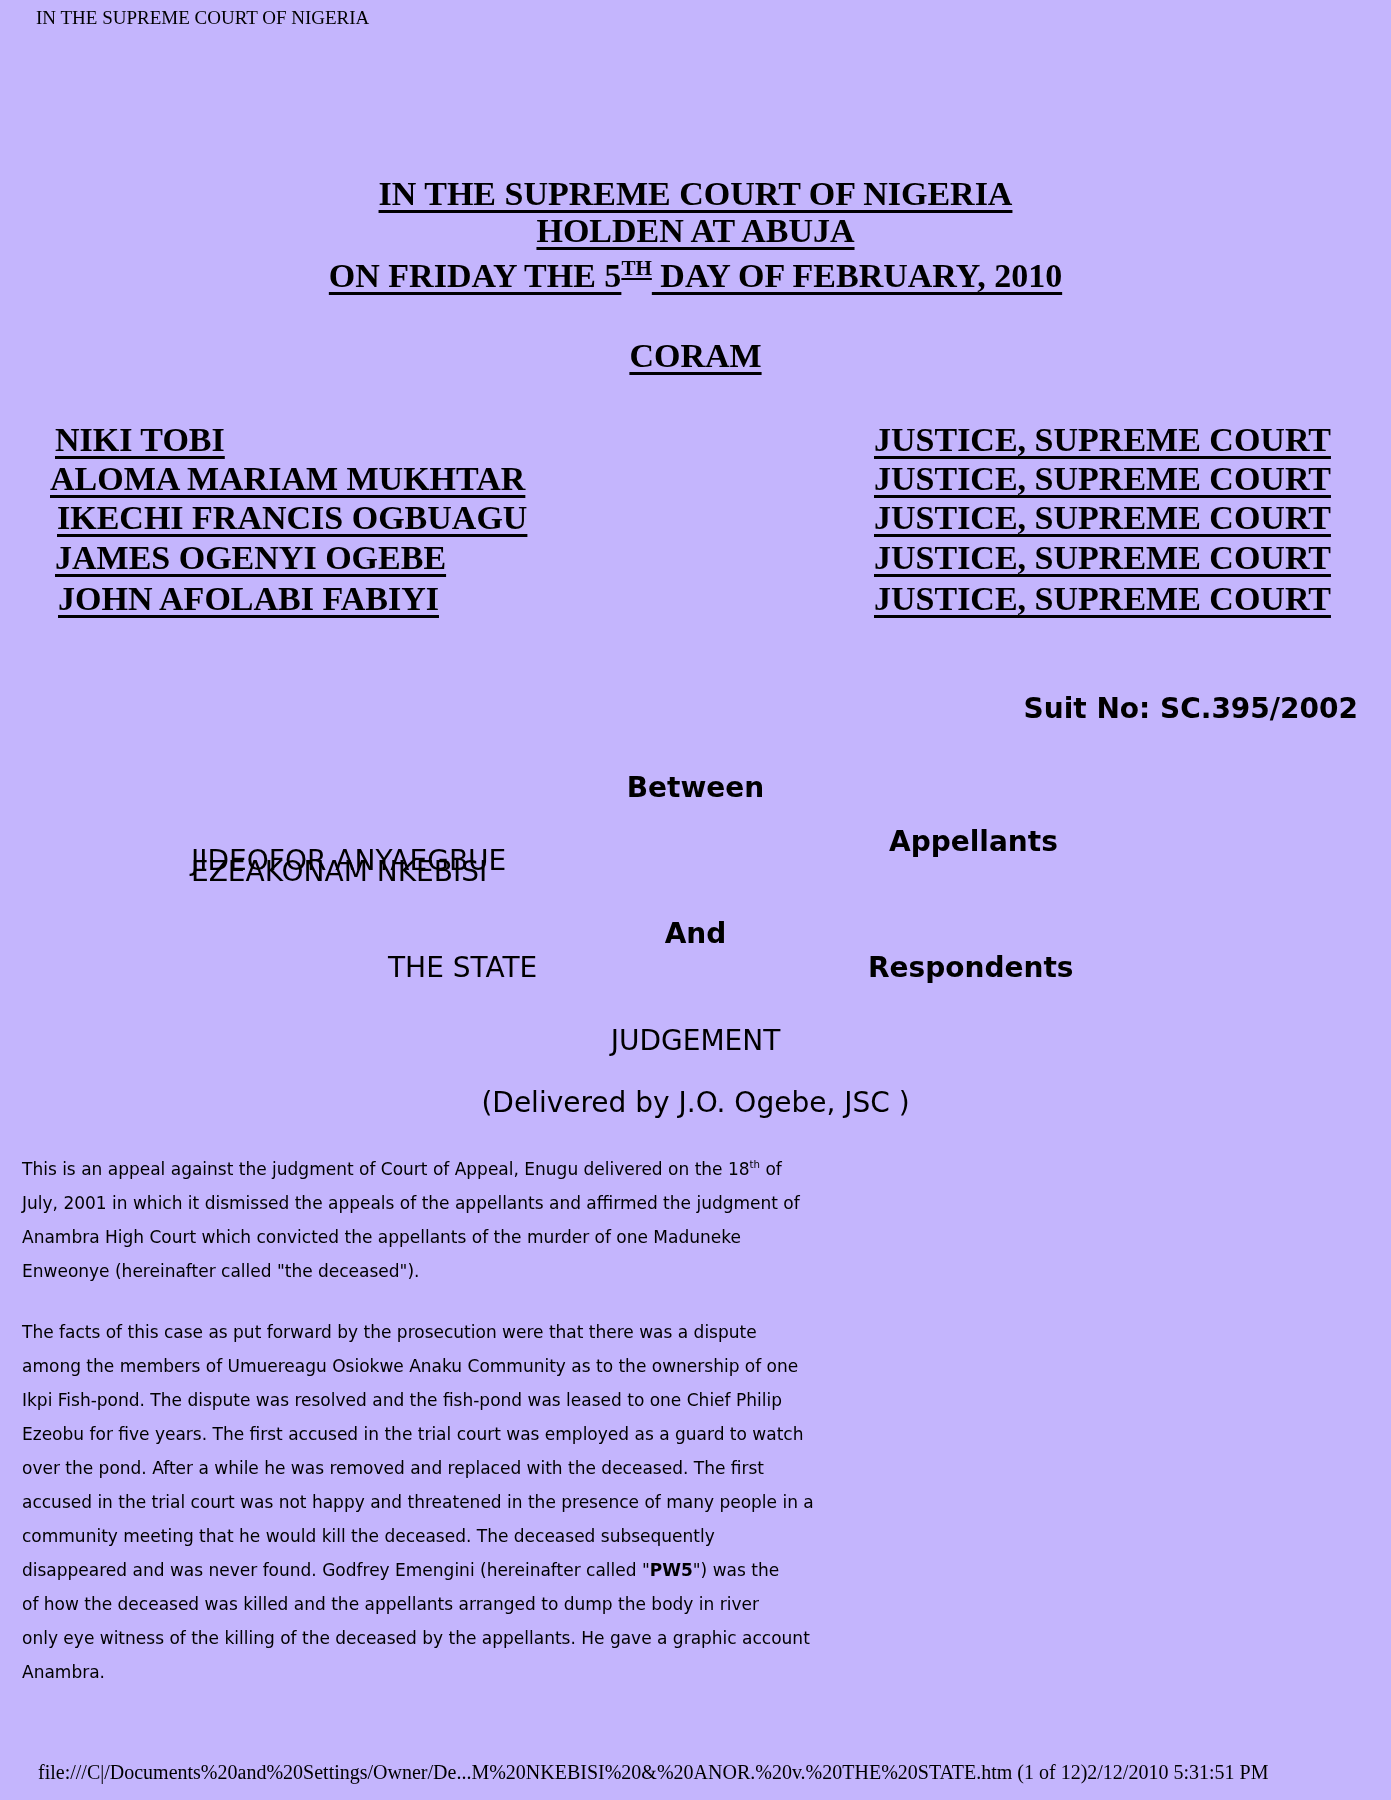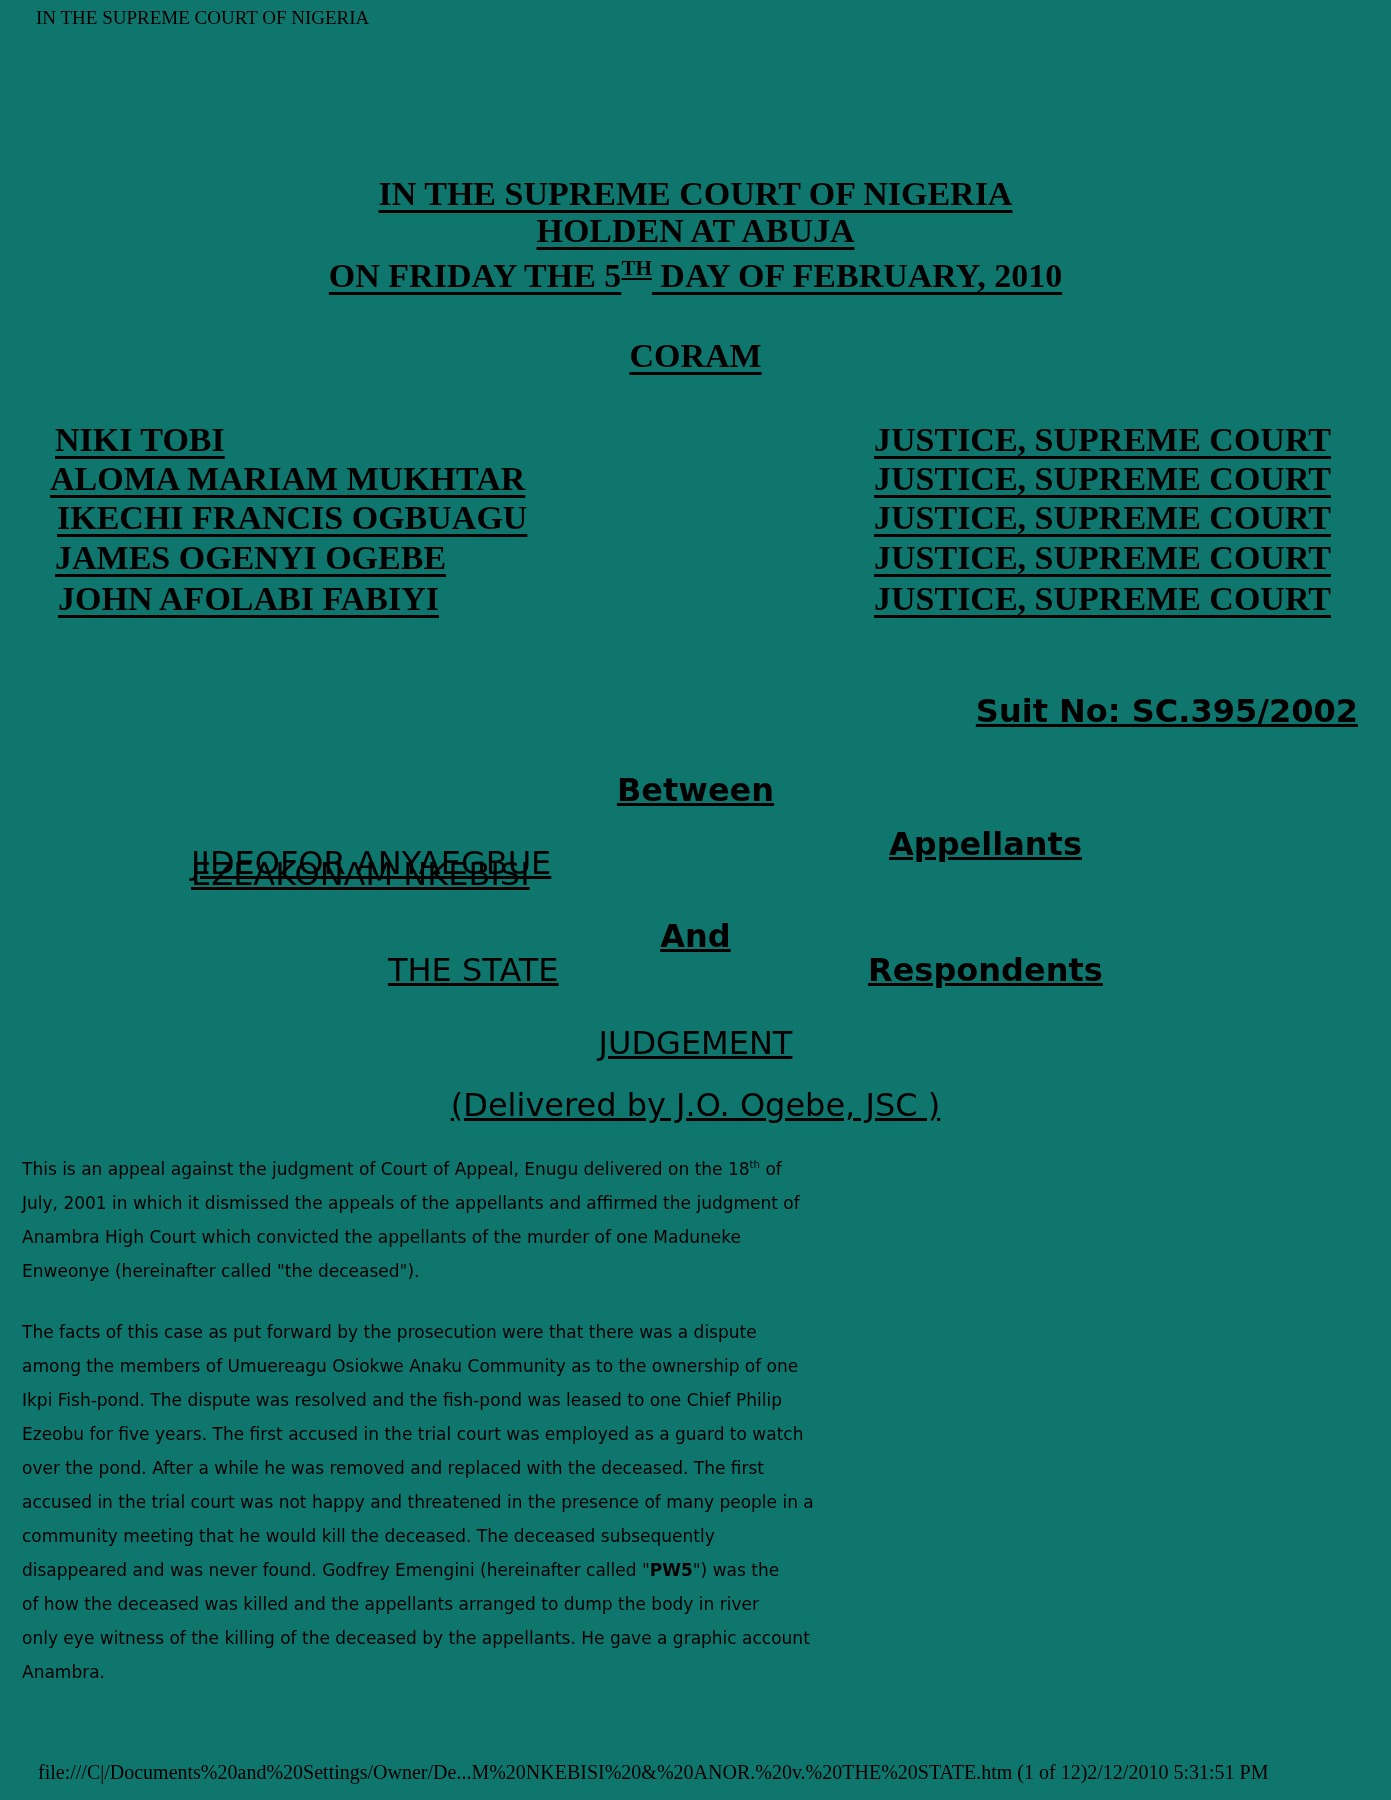--- a/index.html
+++ b/index.html
@@ -1,21 +1,21 @@
 <!DOCTYPE html>
 <html><head>
 <meta charset="utf-8">
 <style>
   * { margin:0; padding:0; box-sizing:border-box; }
   html,body { background:#ffffff; }
   .page {
     position:relative;
     width:1391px;
     height:1800px;
-    background:#0f766e;
+    background:#c4b5fd;
     color:#000000;
     overflow:hidden;
   }
   .serif  { font-family:"Liberation Serif", serif; }
 
   .abs    { position:absolute; line-height:1; }
   .center { width:100%; text-align:center; }
 
   
   .hserif { font-family:"Liberation Serif", serif; font-weight:bold; font-size:34px; }
@@ -45,21 +45,21 @@
 
   
   .jrow   { position:absolute; width:100%; line-height:1; }
   .jr1 { top:423px; } .jr2 { top:462px; } .jr3 { top:501px; }
   .jr4 { top:541px; } .jr5 { top:582px; }
   .jname  { position:absolute; left:55px;  white-space:nowrap; }
   .jname.o1 { left:50px; } .jname.o2 { left:57px; } .jname.o4 { left:58px; }
   .jtitle { position:absolute; left:874px; white-space:nowrap; }
 
   
-  .cs      { font-family:"DejaVu Sans", sans-serif; font-size:32px;text-decoration:underline; }
+  .cs      { font-family:"DejaVu Sans", sans-serif; font-size:28px; }
   .bold    { font-weight:bold; }
   .suit-no     { top:695px; right:33px; text-align:right; white-space:nowrap; }
   .between     { top:774px; }
   .app-name1   { top:811px; left:191px; white-space:nowrap;margin-top:47px; }
   .app-name2   { top:847px; left:191px; white-space:nowrap; }
   .appellants  { top:828px; left:889px; white-space:nowrap; }
   .and-label   { top:920px; }
   .respondent-name  { top:954px; left:388px; white-space:nowrap;text-align:right; }
   .respondents-lbl  { top:954px; left:868px; white-space:nowrap; }
   .jtitle-head { top:1027px; }

